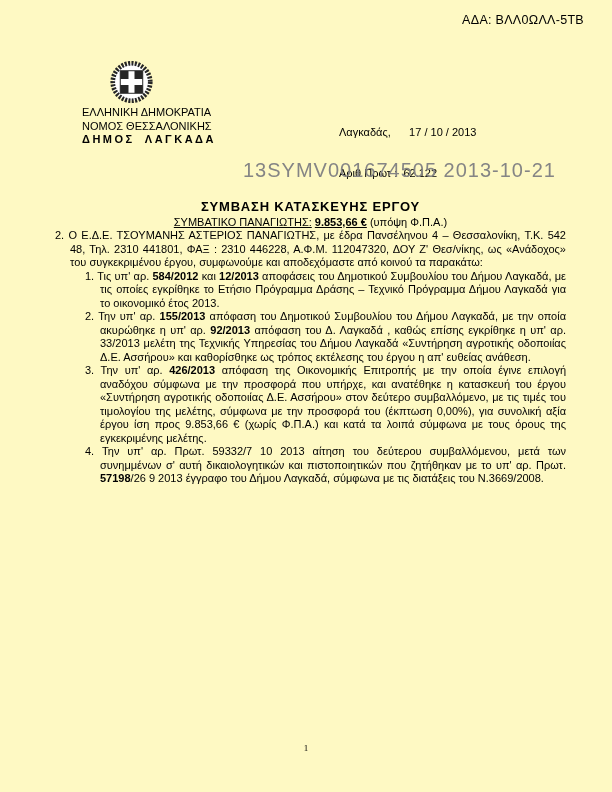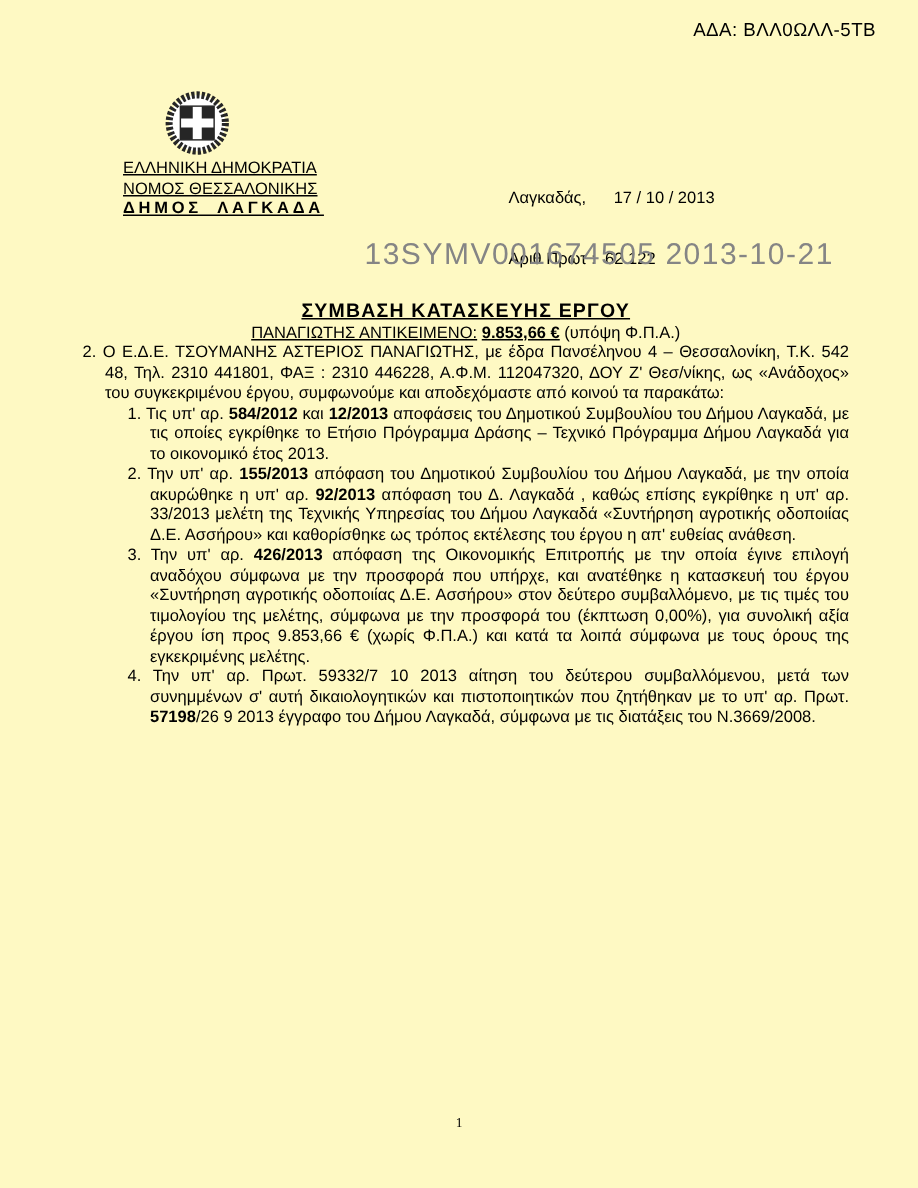--- a/index.html
+++ b/index.html
@@ -2,29 +2,29 @@
 <html><head>
 <meta charset="utf-8">
 <style>
   html,body { margin:0; padding:0; background:#e8e8e8; }
   .page {
     position:relative; width:612px; height:792px; margin:0 auto;
     background:#fef9c3; color:#000;
     font-family:"Liberation Sans", sans-serif; overflow:hidden;
   }
   .ada { position:absolute; top:13px; right:28px; font-size:12.5px; letter-spacing:0.3px; }
-  .header-left { position:absolute; top:60px; left:82px; font-size:11px; line-height:13.5px;text-decoration:underline; }
+  .header-left { position:absolute; top:60px; left:82px; font-size:11px; line-height:13.5px; }
   .emblem { display:block; margin:0 0 2px 27px; }
   .org3 { font-weight:bold; letter-spacing:2.5px; word-spacing:5px; }
   .header-right { position:absolute; top:99px; left:339px; font-size:11px; line-height:13.5px; white-space:pre; }
   .stamp { position:absolute; top:159px; left:243px; font-size:20px; color:#858585; letter-spacing:1px; }
   .content { position:absolute; top:200px; left:55px; width:511px; font-size:11px; line-height:13.5px; }
   .content p { margin:0; }
   .just { text-align:justify; }
-  .title { text-align:center; font-weight:bold; font-size:13px; letter-spacing:0.8px;text-decoration:underline; }
+  .title { text-align:center; font-weight:bold; font-size:13px; letter-spacing:0.8px; }
   .subtitle { text-align:center; margin-top:2px; }
   .u { text-decoration:underline; }
   .amt { text-decoration:underline; }
   .project { text-align:center; margin-top:25px; }
   .intro { margin-top:20px; }
   .party1 { margin-top:24px; }
   .party2 { margin-top:5px; padding-left:15px; text-indent:-15px; }
   .employer { margin-top:10px; }
   .li { padding-left:45px; text-indent:-15px; }
   .li-1 { margin-top:12px; }
@@ -61,21 +61,21 @@
     <div>Αριθ Πρωτ :  62.122</div>
   </div>
 
   <div class="stamp">13SYMV001674505 2013-10-21</div>
 
   <div class="content">
 
     <div class="title">ΣΥΜΒΑΣΗ ΚΑΤΑΣΚΕΥΗΣ ΕΡΓΟΥ</div>
 
     <div class="subtitle">
-      <span class="u">ΠΑΝΑΓΙΩΤΗΣ ΑΝΤΙΚΕΙΜΕΝΟ:</span>
+      <span class="u">ΣΥΜΒΑΤΙΚΟ ΠΑΝΑΓΙΩΤΗΣ:</span>
       <b class="amt">9.853,66 €</b>
       <span>(υπόψη Φ.Π.Α.)</span>
     </div>
 
 
 
 
     <p class="party2 just">2. Ο Ε.Δ.Ε. ΤΣΟΥΜΑΝΗΣ ΑΣΤΕΡΙΟΣ  ΠΑΝΑΓΙΩΤΗΣ, με έδρα Πανσέληνου 4 – Θεσσαλονίκη, Τ.Κ. 542 48, Τηλ. 2310 441801, ΦΑΞ : 2310 446228, Α.Φ.Μ. 112047320, ΔΟΥ Ζ' Θεσ/νίκης, ως «Ανάδοχος» του συγκεκριμένου έργου, συμφωνούμε και αποδεχόμαστε από κοινού τα παρακάτω:</p>
 
 

